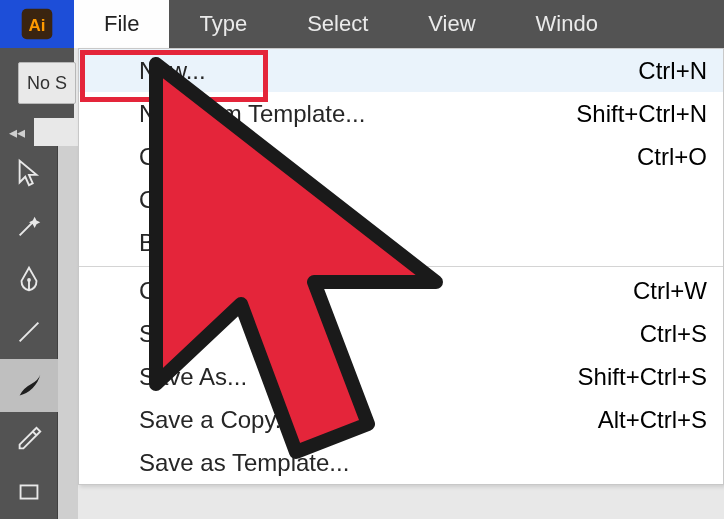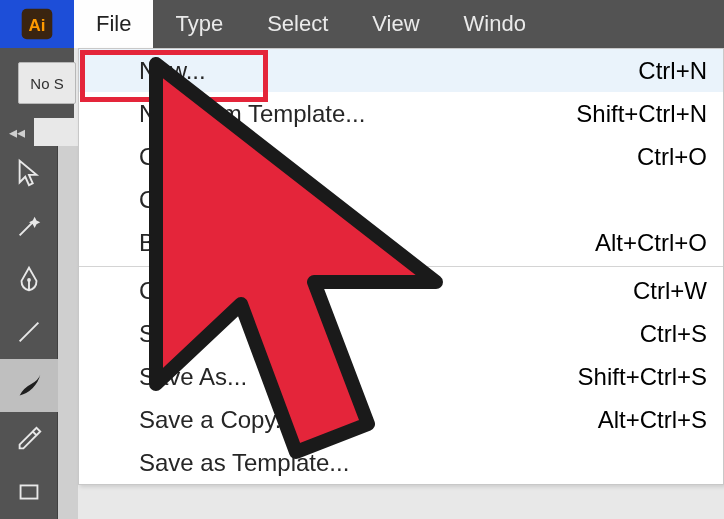--- a/index.html
+++ b/index.html
@@ -11,35 +11,35 @@
   position: absolute; left: 0; top: 0; width: 724px; height: 48px;
   background: #535353; display: flex; align-items: center;
   color: #eaeaea; font-size: 22px;
 }
 .app-logo {
   width: 74px; height: 48px; display: flex; align-items: center; justify-content: center;
   background: #1d4ed8;
 }
 .app-logo svg { width: 34px; height: 34px; }
 .menubar .menu-item {
-  padding: 0 22px; height: 48px; display: flex; align-items: center; cursor: pointer;
+  padding: 0 30px; height: 48px; display: flex; align-items: center; cursor: pointer;
 }
 .menubar .menu-item.active {
   background: #fefefe; color: #222;
 }
 
 .options-strip {
   position: absolute; left: 0; top: 48px; width: 74px; height: 70px;
   background: #535353; display: flex; align-items: center; justify-content: center;
 }
 .options-chip {
   position: absolute; left: 18px; top: 62px; width: 58px; height: 42px;
   background: #e9e9e9; border: 1px solid #b7b7b7; border-radius: 2px;
   display: flex; align-items: center; justify-content: center;
-  font-size: 15px; color: #313131;
+  font-size: 18px; color: #313131;
 }
 .expand-arrows {
   position: absolute; left: 0; top: 118px; width: 34px; height: 28px;
   background: #535353; color: #cfcfcf; font-size: 16px; display: flex;
   align-items: center; justify-content: center;
 }
 
 .tool-panel {
   position: absolute; left: 0; top: 146px; width: 58px; height: 373px;
   background: #535353; display: flex; flex-direction: column; align-items: center;
@@ -176,21 +176,20 @@
     <div class="row">
       <span class="label">Open...</span>
       <span class="shortcut">Ctrl+O</span>
     </div>
     <div class="row">
       <span class="label">Open Recent Files</span>
       <span class="shortcut"></span>
     </div>
     <div class="row">
       <span class="label">Browse in Bridge...</span>
-      <span class="shortcut">Alt+Ctrl+O</span>
     </div>
     <hr>
     <div class="row">
       <span class="label">Close</span>
       <span class="shortcut">Ctrl+W</span>
     </div>
     <div class="row">
       <span class="label">Save</span>
       <span class="shortcut">Ctrl+S</span>
     </div>

